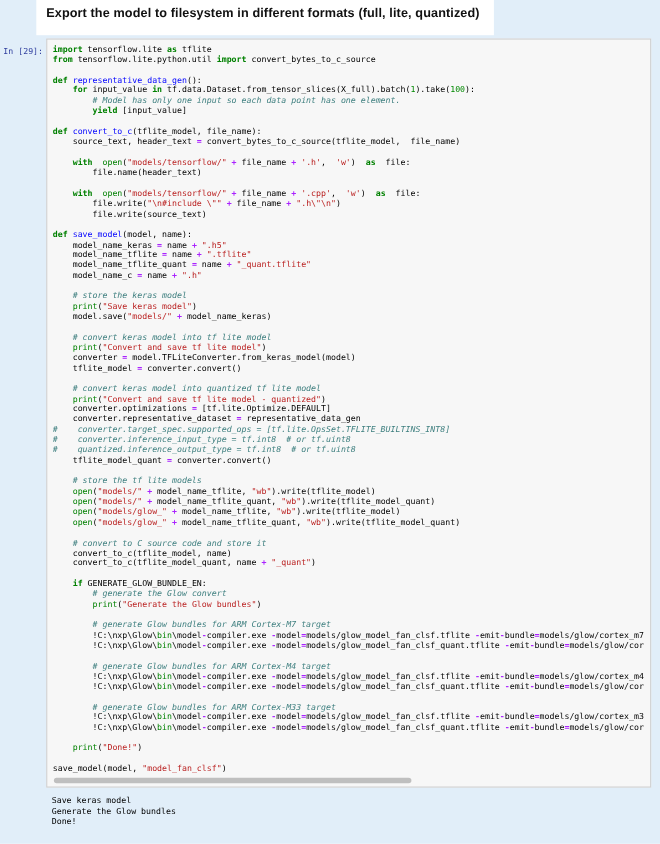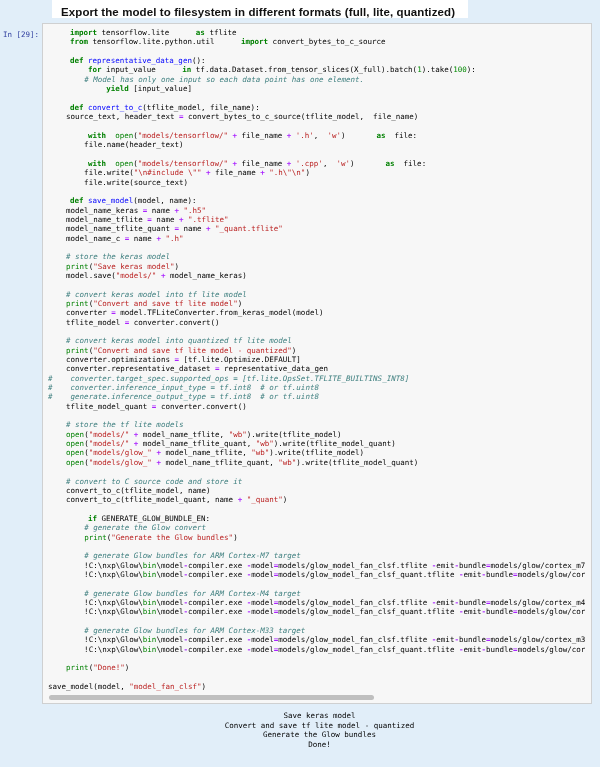--- a/index.html
+++ b/index.html
@@ -4,22 +4,22 @@
 <style>
   html,body{margin:0;padding:0;}
   body{
     width:600px;height:767px;overflow:hidden;
     background:var(--c-page,#e1eef9);
     font-family:"Liberation Sans",sans-serif;
   }
   .md-cell{
     display:inline-block;
     background:#ffffff;
-    margin:0 0 0 52px;
-    padding:6px 13px 0 9px;
+    margin:0 0 0 33px;
+    padding:6px 13px 14px 9px;
     font-size:11.5px;
     font-weight:bold;
     color:#111;
     letter-spacing:0.1px;
   }
   .cell-row{
     display:flex;
     align-items:stretch;
     margin-top:3px;
     border-radius:21px;
@@ -45,21 +45,21 @@
   .code{
     display:block;
     font-family:"DejaVu Sans Mono","Liberation Mono",monospace;
     font-size:7.5px;
     line-height:9.34px;
     white-space:pre;
     color:#000;
     overflow:hidden;
   }
   .t-p  {color:#000;}
-  .t-kw {color:var(--c-kw,#008000);font-weight:bold;margin-left:22px;}
+  .t-kw {color:var(--c-kw,#008000);font-weight:bold;}
   .t-bi {color:var(--c-bi,#008000);}
   .t-fn {color:var(--c-fn,#0000ff);}
   .t-str{color:var(--c-str,#ba2121);}
   .t-com{color:var(--c-com,#408080);font-style:italic;}
   .t-op {color:var(--c-op,#aa22ff);font-weight:bold;}
   .t-num{color:var(--c-num,#008800);}
   .hscroll{
     position:relative;
     height:7px;
     margin:3px 2px 1px 0;
@@ -71,21 +71,20 @@
     background:#bfbfbf;
     border-radius:3px;
   }
   .output-area{
     margin:7px 8px 0 47px;
     font-family:"DejaVu Sans Mono","Liberation Mono",monospace;
     font-size:7.5px;
     line-height:9.5px;
     color:#000;
     white-space:pre;
-    text-align:center;
   }
 </style>
 </head>
 <body>
 
 
 
 <div class="md-cell">Export the model to filesystem in different formats (full, lite, quantized)</div>
 
 <div class="cell-row">
@@ -123,21 +122,21 @@
 <span class="t-p">    </span><span class="t-bi">print</span><span class="t-p">(</span><span class="t-str">"Convert and save tf lite model"</span><span class="t-p">)</span>
 <span class="t-p">    converter </span><span class="t-op">=</span><span class="t-p"> model.TFLiteConverter.from_keras_model(model)</span>
 <span class="t-p">    tflite_model </span><span class="t-op">=</span><span class="t-p"> converter.convert()</span>
 
 <span class="t-p">    </span><span class="t-com"># convert keras model into quantized tf lite model</span>
 <span class="t-p">    </span><span class="t-bi">print</span><span class="t-p">(</span><span class="t-str">"Convert and save tf lite model - quantized"</span><span class="t-p">)</span>
 <span class="t-p">    converter.optimizations </span><span class="t-op">=</span><span class="t-p"> [tf.lite.Optimize.DEFAULT]</span>
 <span class="t-p">    converter.representative_dataset </span><span class="t-op">=</span><span class="t-p"> representative_data_gen</span>
 <span class="t-com">#    converter.target_spec.supported_ops = [tf.lite.OpsSet.TFLITE_BUILTINS_INT8]</span>
 <span class="t-com">#    converter.inference_input_type = tf.int8  # or tf.uint8</span>
-<span class="t-com">#    generate.inference_output_type = tf.int8  # or tf.uint8</span>
+<span class="t-com">#    quantized.inference_output_type = tf.int8  # or tf.uint8</span>
 <span class="t-p">    tflite_model_quant </span><span class="t-op">=</span><span class="t-p"> converter.convert()</span>
 
 <span class="t-p">    </span><span class="t-com"># store the tf lite models</span>
 <span class="t-p">    </span><span class="t-bi">open</span><span class="t-p">(</span><span class="t-str">"models/"</span><span class="t-p"> </span><span class="t-op">+</span><span class="t-p"> model_name_tflite, </span><span class="t-str">"wb"</span><span class="t-p">).write(tflite_model)</span>
 <span class="t-p">    </span><span class="t-bi">open</span><span class="t-p">(</span><span class="t-str">"models/"</span><span class="t-p"> </span><span class="t-op">+</span><span class="t-p"> model_name_tflite_quant, </span><span class="t-str">"wb"</span><span class="t-p">).write(tflite_model_quant)</span>
 <span class="t-p">    </span><span class="t-bi">open</span><span class="t-p">(</span><span class="t-str">"models/glow_"</span><span class="t-p"> </span><span class="t-op">+</span><span class="t-p"> model_name_tflite, </span><span class="t-str">"wb"</span><span class="t-p">).write(tflite_model)</span>
 <span class="t-p">    </span><span class="t-bi">open</span><span class="t-p">(</span><span class="t-str">"models/glow_"</span><span class="t-p"> </span><span class="t-op">+</span><span class="t-p"> model_name_tflite_quant, </span><span class="t-str">"wb"</span><span class="t-p">).write(tflite_model_quant)</span>
 
 <span class="t-p">    </span><span class="t-com"># convert to C source code and store it</span>
 <span class="t-p">    convert_to_c(tflite_model, name)</span>
@@ -162,16 +161,16 @@
 <span class="t-p">    </span><span class="t-bi">print</span><span class="t-p">(</span><span class="t-str">"Done!"</span><span class="t-p">)</span>
 
 <span class="t-p">save_model(model, </span><span class="t-str">"model_fan_clsf"</span><span class="t-p">)</span>
 </code>
     <div class="hscroll">
       <div class="hscroll-thumb"></div>
     </div>
   </div>
 </div>
 
-<div class="output-area"><div>Save keras model</div><div>Convert and save tf lite model - quantized</div><div>Generate the Glow bundles</div><div>Done!</div></div>
+<div class="output-area"><div>Save keras model</div><div>Generate the Glow bundles</div><div>Done!</div></div>
 
 
 
 
 </body></html>

